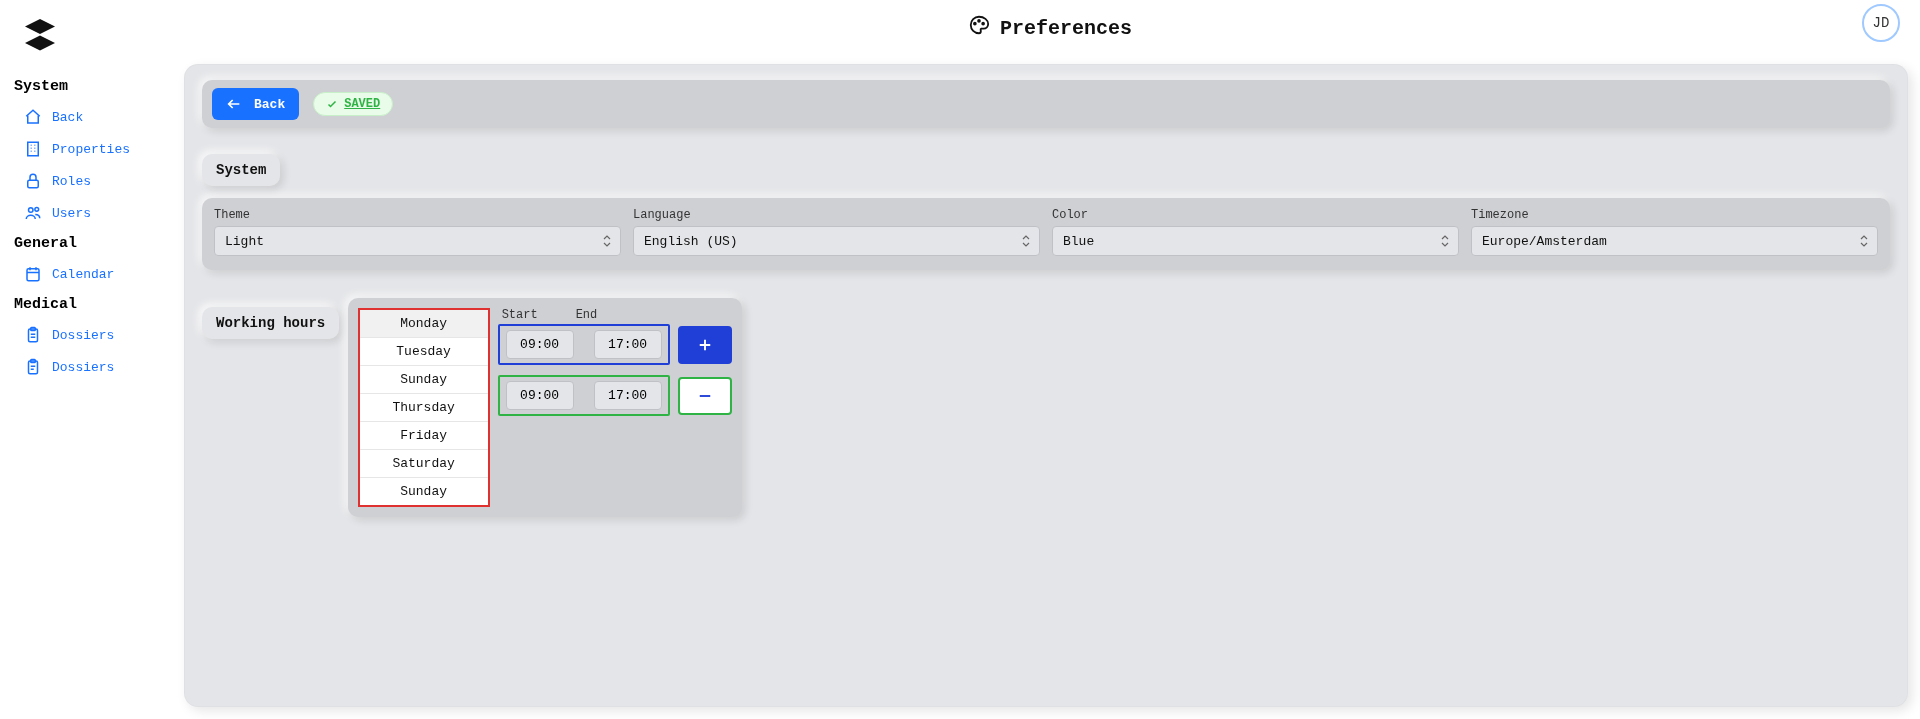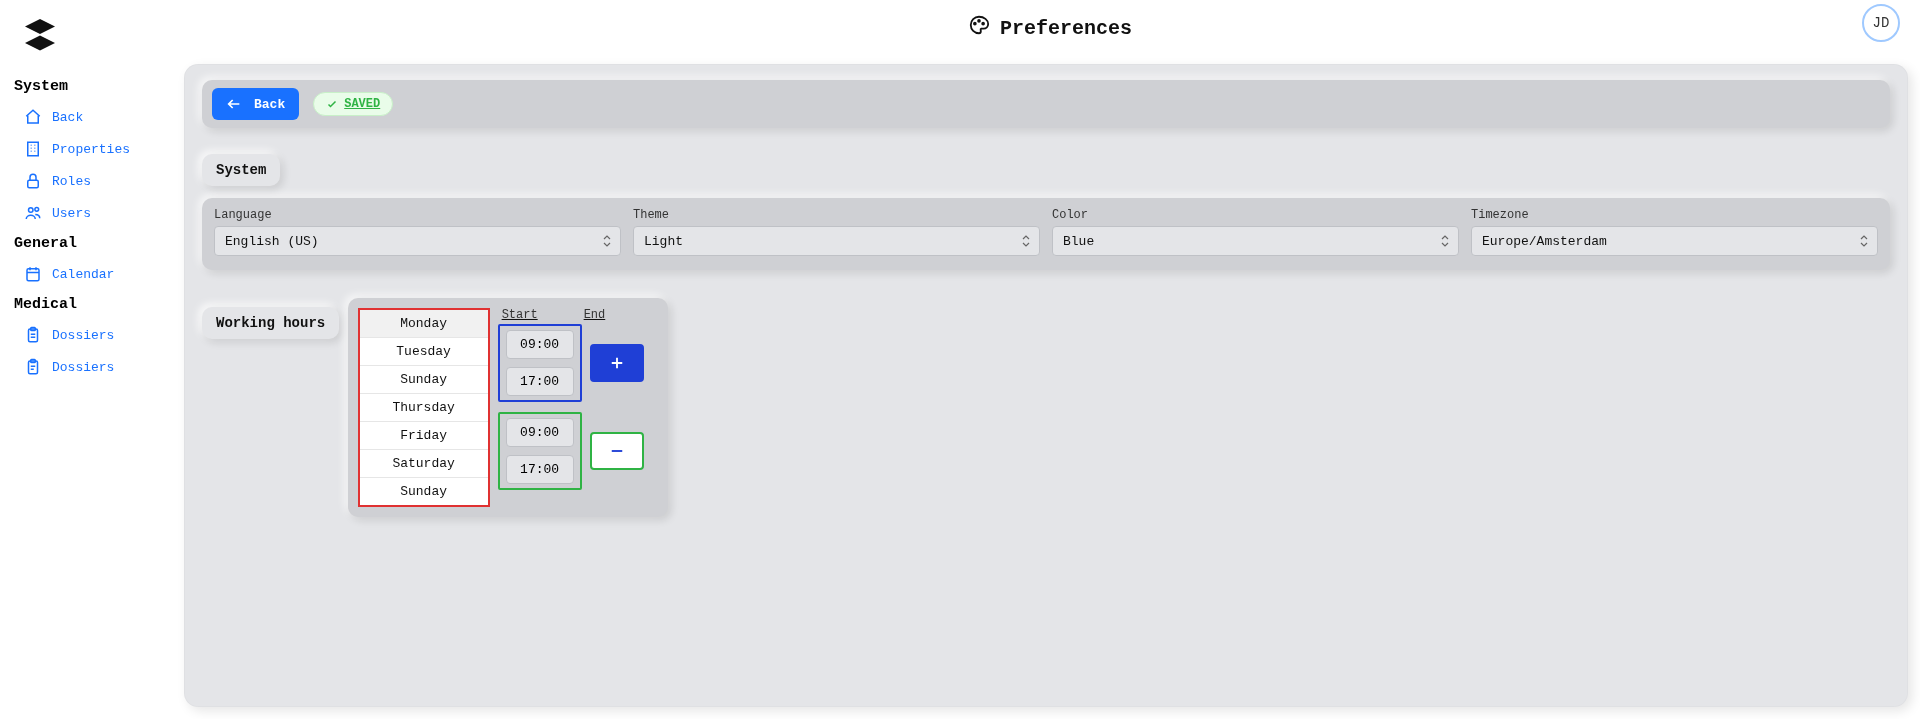--- a/index.html
+++ b/index.html
@@ -208,43 +208,40 @@
     cursor: pointer;
   }
   .day-item:last-child { border-bottom: none; }
   .day-item.active { background: #f1f1f1; }
   .hours-right {
     display: flex;
     flex-direction: column;
   }
   .labels-row {
     display: flex;
-    gap: 8px;
     padding: 0 0 2px 4px;
-    text-decoration: underline;
   }
   .labels-row .lab {
     width: 74px;
     font-size: 12px;
     color: #333;
   }
   .time-row {
     display: flex;
     align-items: center;
     gap: 8px;
     margin-bottom: 10px;
   }
   .time-box {
     display: flex;
     align-items: center;
-    gap: 8px;
+    gap: 20px;
     border: 2px solid;
     padding: 4px 6px;
     border-radius: 2px;
-    flex-direction: column;
   }
   .time-row.blue .time-box { border-color: #1f3fd6; }
   .time-row.green .time-box { border-color: #2fb344; }
   .time-input {
     width: 68px;
     background: #e4e5e8;
     border: 1px solid #bfc1c6;
     border-radius: 4px;
     text-align: center;
     font-family: inherit;
@@ -392,32 +389,32 @@
             <path d="M5 13l4 4L19 7"></path>
           </svg>
         <span>SAVED</span>
       </span>
     </div>
 
     
     <div class="section-chip">System</div>
     <div class="card system">
       <div class="field">
+        <div class="field-label">Theme</div>
+        <div class="select">
+          <span>Light</span>
+          <svg class="sort-icon" viewBox="0 0 10 14">
+              <path d="M2 5l3-3 3 3M2 9l3 3 3-3" fill="none" stroke="#666" stroke-width="1.2"></path>
+            </svg>
+        </div>
+      </div>
+      <div class="field">
         <div class="field-label">Language</div>
         <div class="select">
           <span>English (US)</span>
-          <svg class="sort-icon" viewBox="0 0 10 14">
-              <path d="M2 5l3-3 3 3M2 9l3 3 3-3" fill="none" stroke="#666" stroke-width="1.2"></path>
-            </svg>
-        </div>
-      </div>
-      <div class="field">
-        <div class="field-label">Theme</div>
-        <div class="select">
-          <span>Light</span>
           <svg class="sort-icon" viewBox="0 0 10 14">
               <path d="M2 5l3-3 3 3M2 9l3 3 3-3" fill="none" stroke="#666" stroke-width="1.2"></path>
             </svg>
         </div>
       </div>
       <div class="field">
         <div class="field-label">Color</div>
         <div class="select">
           <span>Blue</span>
           <svg class="sort-icon" viewBox="0 0 10 14">

